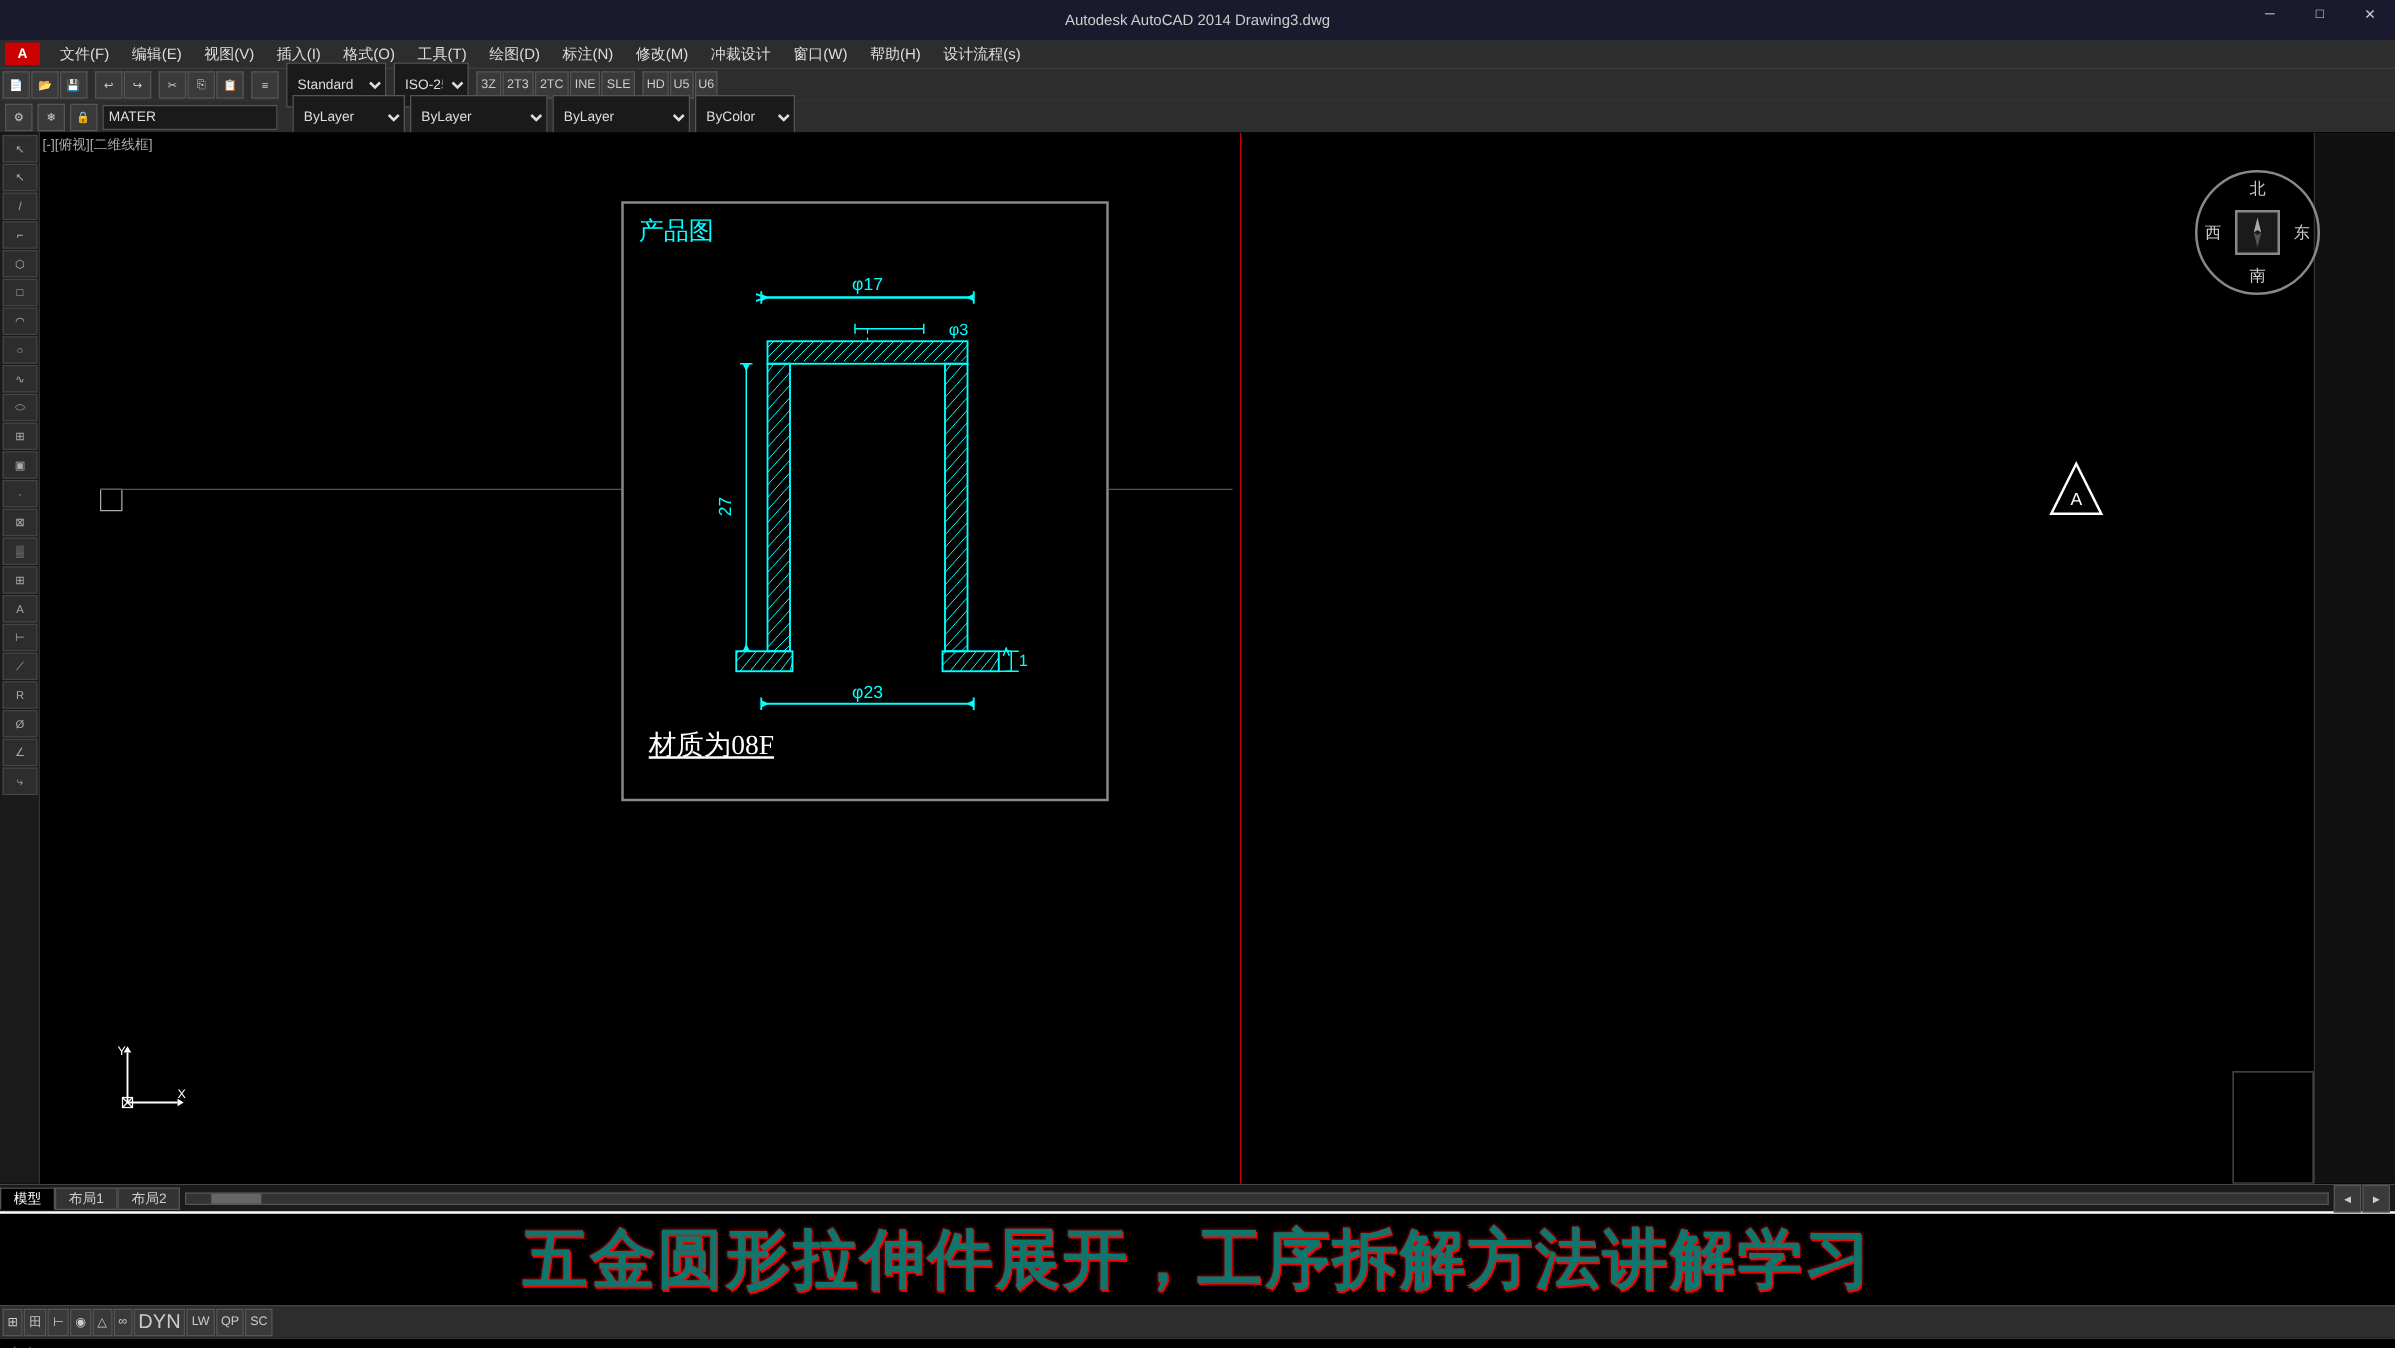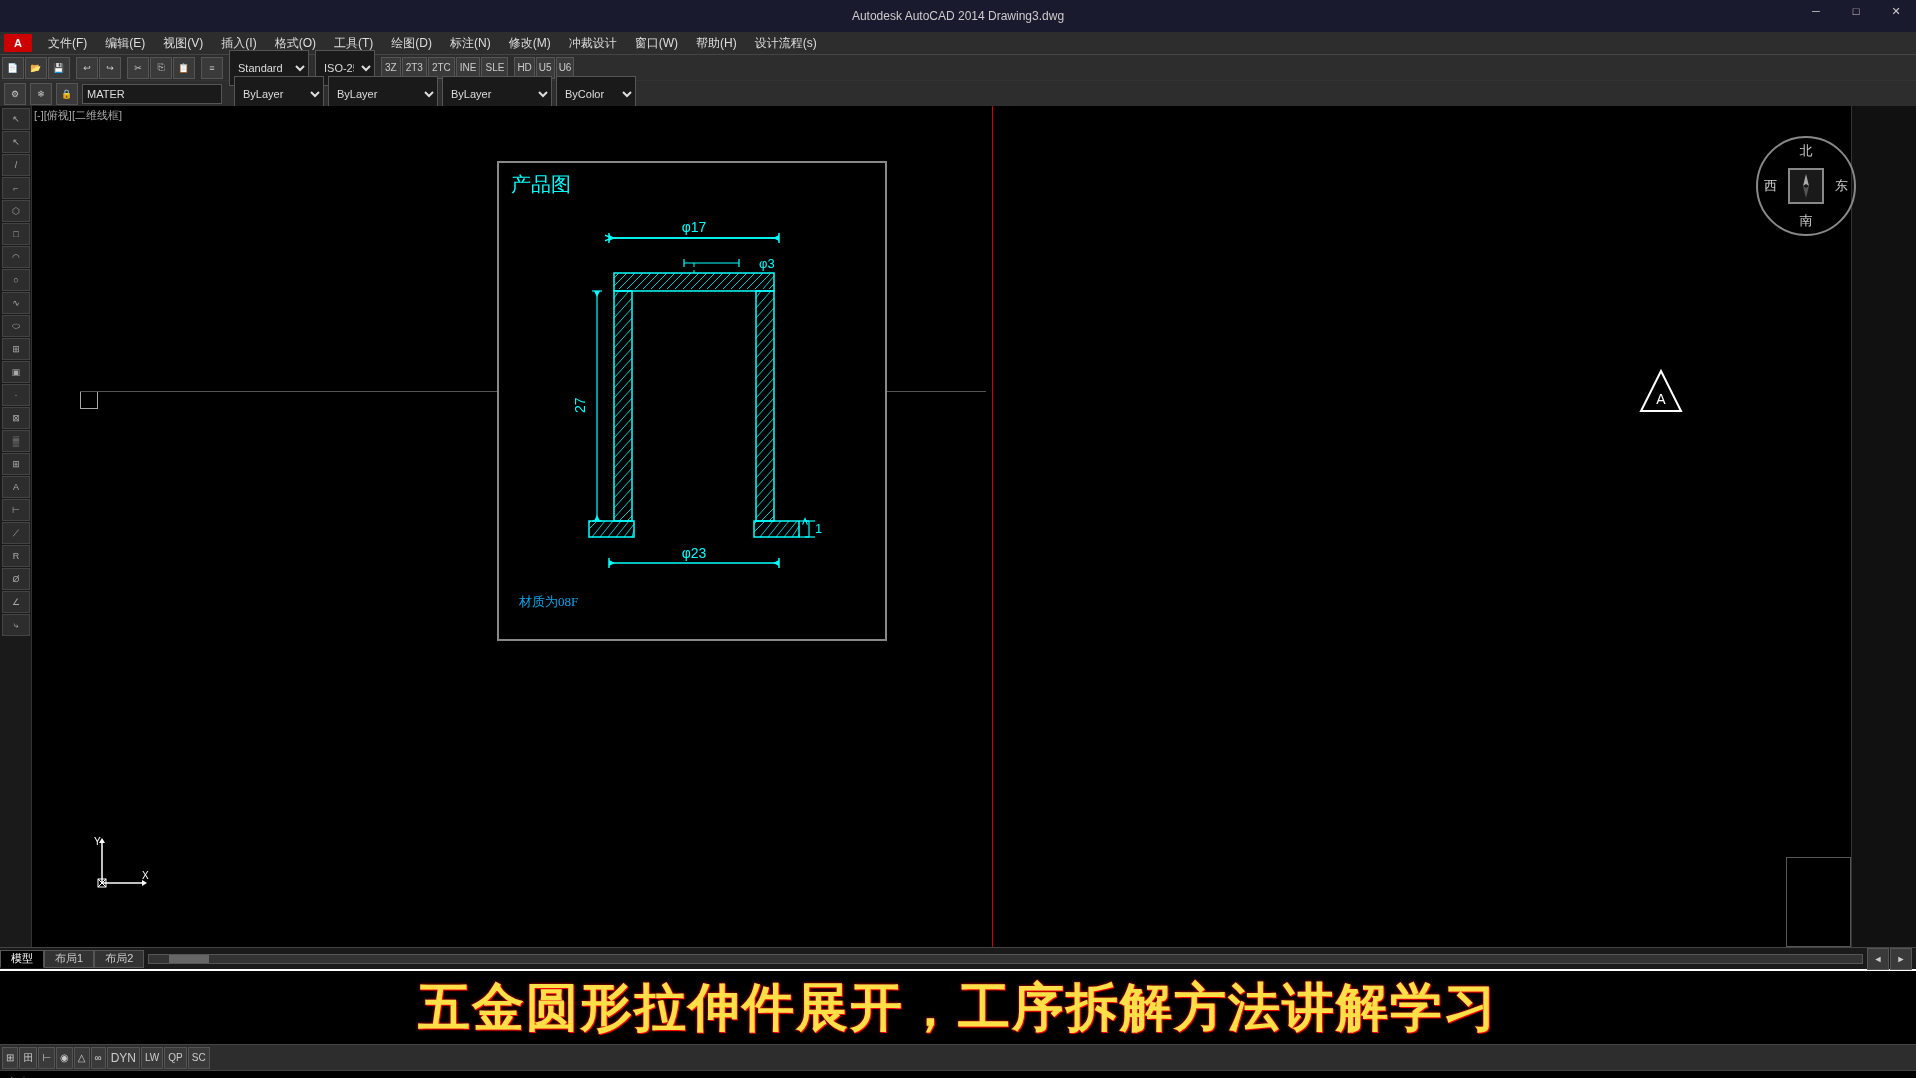--- a/index.html
+++ b/index.html
@@ -194,23 +194,24 @@
       top: 8px;
       left: 12px;
       color: #00ffff;
       font-size: 20px;
       font-family: 'SimSun', serif;
     }
     #material-label {
       position: absolute;
       bottom: 28px;
       left: 20px;
-      color: #0ea5e9;
-      font-size: 13px;
+      color: #ffffff;
+      font-size: 22px;
       font-family: 'SimSun', serif;
+      text-decoration: underline;
     }
 
     
     #drawing-svg {
       position: absolute;
       top: 40px;
       left: 30px;
       width: 330px;
       height: 400px;
     }
@@ -273,21 +274,21 @@
     #bottom-subtitle {
       width: 100%;
       height: 75px;
       background: #000;
       display: flex;
       align-items: center;
       justify-content: center;
       border-top: 2px solid #fff;
     }
     #bottom-subtitle span {
-      color: #fde047;
+      color: #0f766e;
       font-size: 52px;
       font-weight: bold;
       font-family: Liberation Serif, serif;
       text-shadow: 0 0 3px #f00, 1px 1px 0 #f00;
       letter-spacing: 2px;
     }
 
     
     #command-area {
       width: 100%;
@@ -670,21 +671,21 @@
   <span>五金圆形拉伸件展开，工序拆解方法讲解学习</span>
 </div>
 
 <div class="bottom-toolbar">
   <div class="tb-btn" style="width:auto;padding:0 3px;font-size:10px;">⊞</div>
   <div class="tb-btn" style="width:auto;padding:0 3px;font-size:10px;">田</div>
   <div class="tb-btn" style="width:auto;padding:0 3px;font-size:10px;">⊢</div>
   <div class="tb-btn" style="width:auto;padding:0 3px;font-size:10px;">◉</div>
   <div class="tb-btn" style="width:auto;padding:0 3px;font-size:10px;">△</div>
   <div class="tb-btn" style="width:auto;padding:0 3px;font-size:10px;">∞</div>
-  <div class="tb-btn" style="width:auto;padding:0 3px;font-size:12px;text-align:right;">DYN</div>
+  <div class="tb-btn" style="width:auto;padding:0 3px;font-size:16px;text-align:right;">DYN</div>
   <div class="tb-btn" style="width:auto;padding:0 3px;font-size:10px;">LW</div>
   <div class="tb-btn" style="width:auto;padding:0 3px;font-size:10px;">QP</div>
   <div class="tb-btn" style="width:auto;padding:0 3px;font-size:10px;">SC</div>
 </div>
 
 <div id="command-area">
   <div style="color:#ddd;font-size:12px;font-family:'Courier New',monospace;">命令: LL</div>
 
 </div>
 

